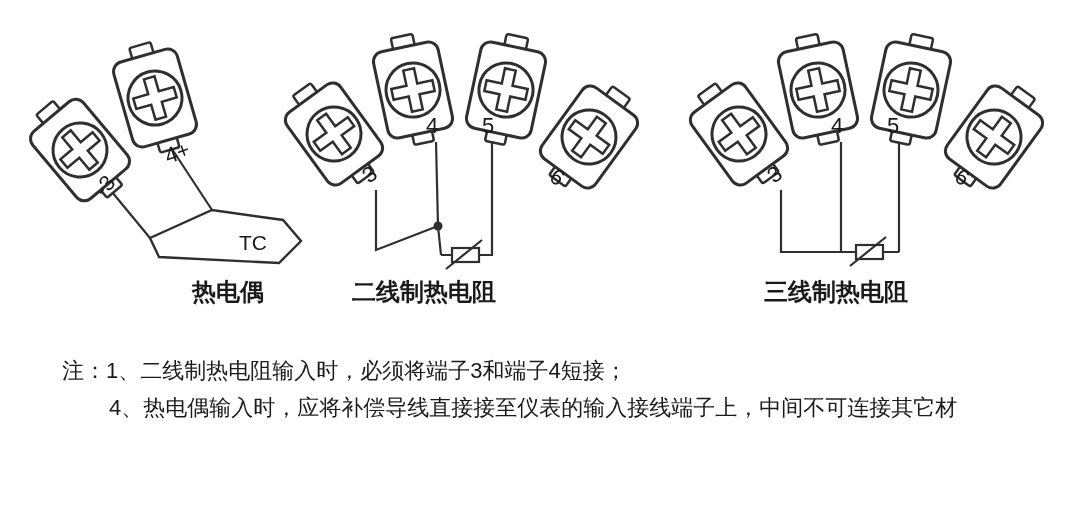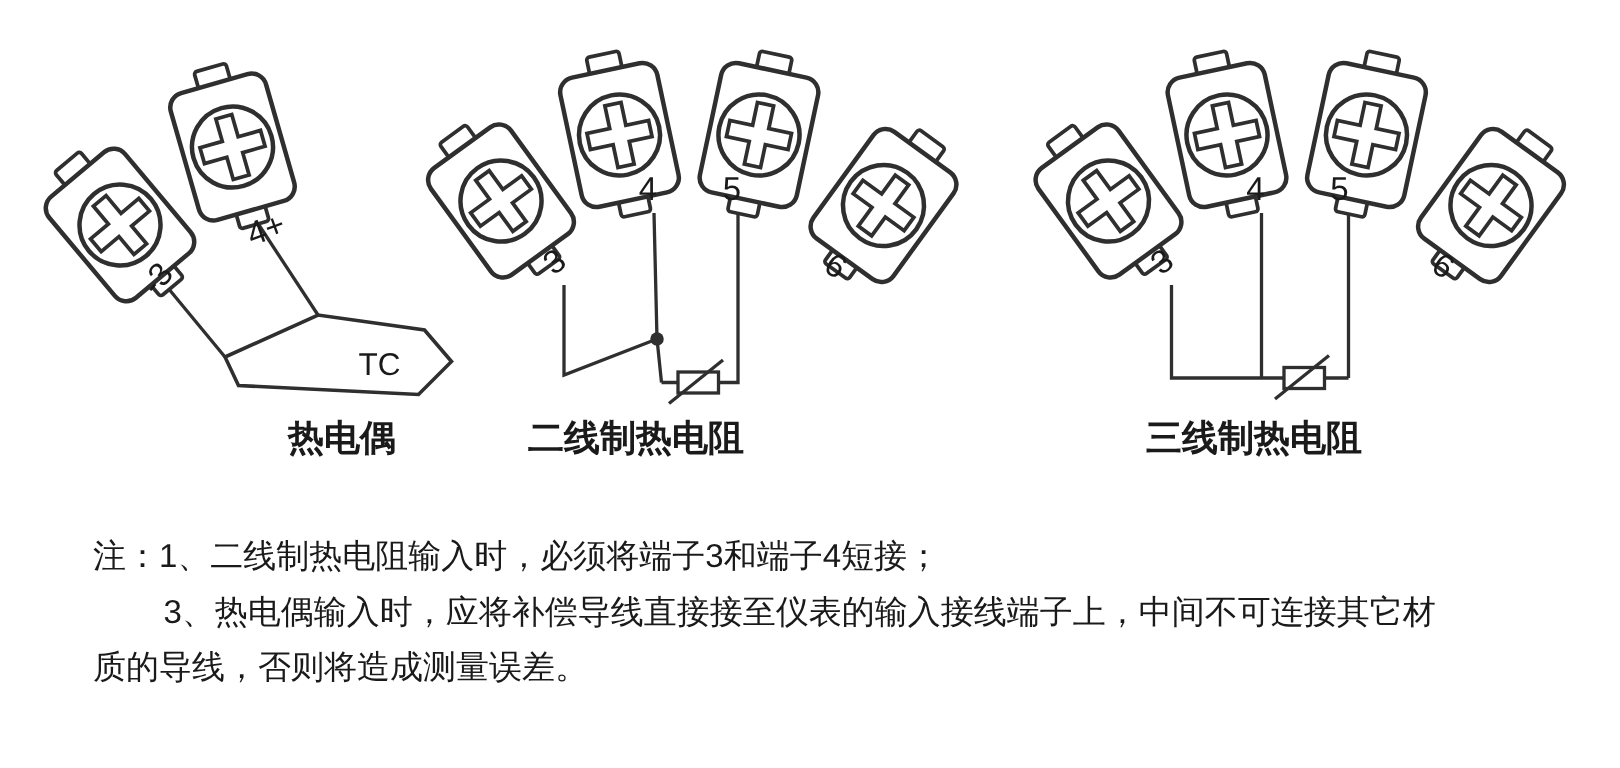--- a/index.html
+++ b/index.html
@@ -115,17 +115,16 @@
       <text class="term-label" transform="translate(774,184) rotate(-36)">3</text>
       <text class="term-label" x="837" y="133" text-anchor="middle">4</text>
       <text class="term-label" x="893" y="133" text-anchor="middle">5</text>
       <text class="term-label" transform="translate(953,180) rotate(33)">6</text>
       <text class="svg-caption" x="836" y="300" text-anchor="middle">三线制热电阻</text>
     </g>
   </svg>
 
   <div class="notes">
     <div class="note-line">注：1、二线制热电阻输入时，必须将端子3和端子4短接；</div>
-    <div class="note-line indented">3、热电偶输入时，应将补偿导线直接接至仪表的输入接线端子上，中间不可连接其它材</div>
-    <div class="note-line">质的导线，否则将造成测量误差。</div>
+    <div class="note-line indented">4、热电偶输入时，应将补偿导线直接接至仪表的输入接线端子上，中间不可连接其它材</div>
   </div>
 
 </div>
 
 </body></html>

